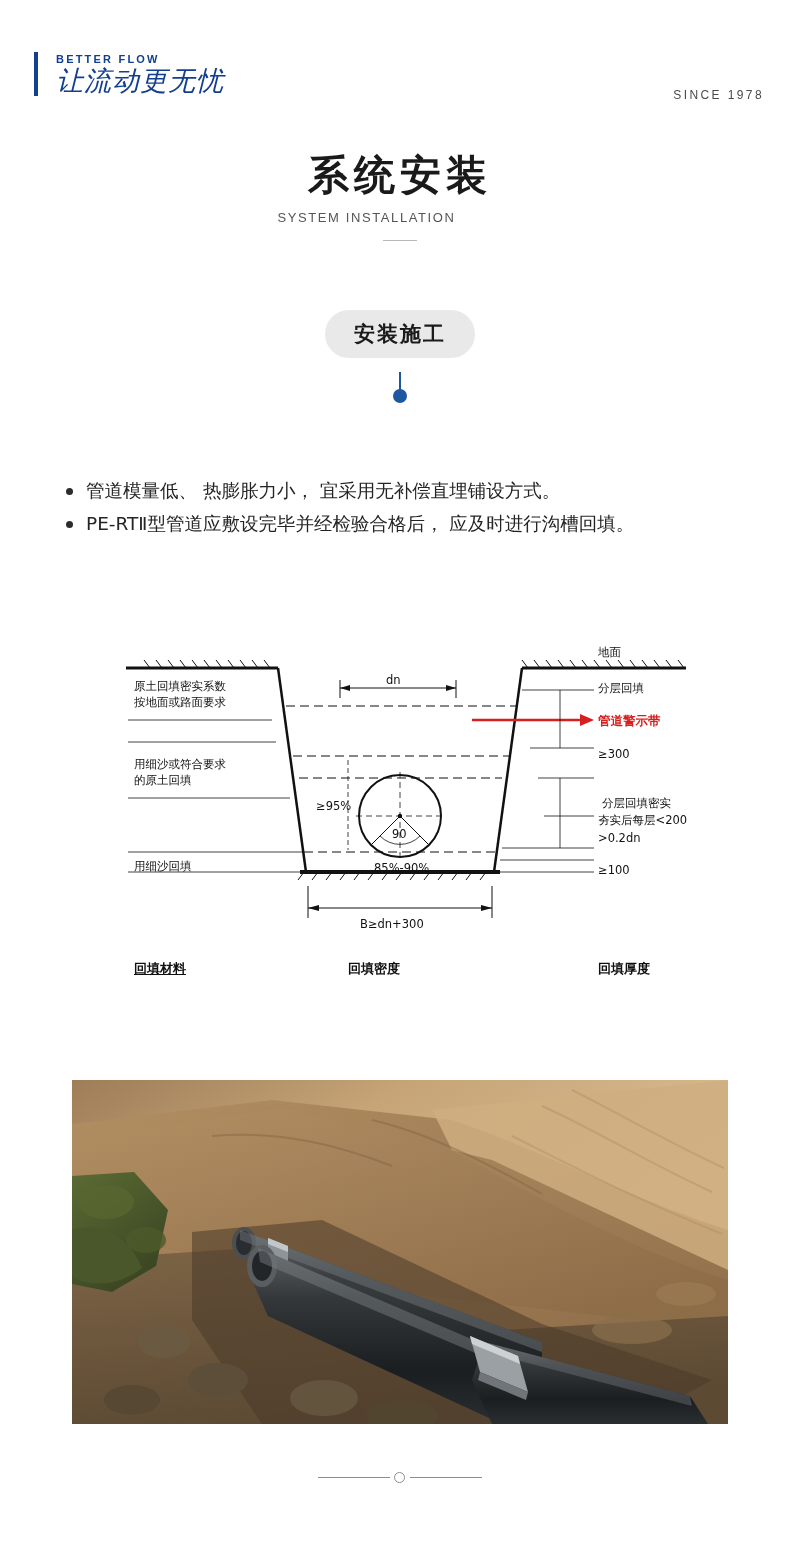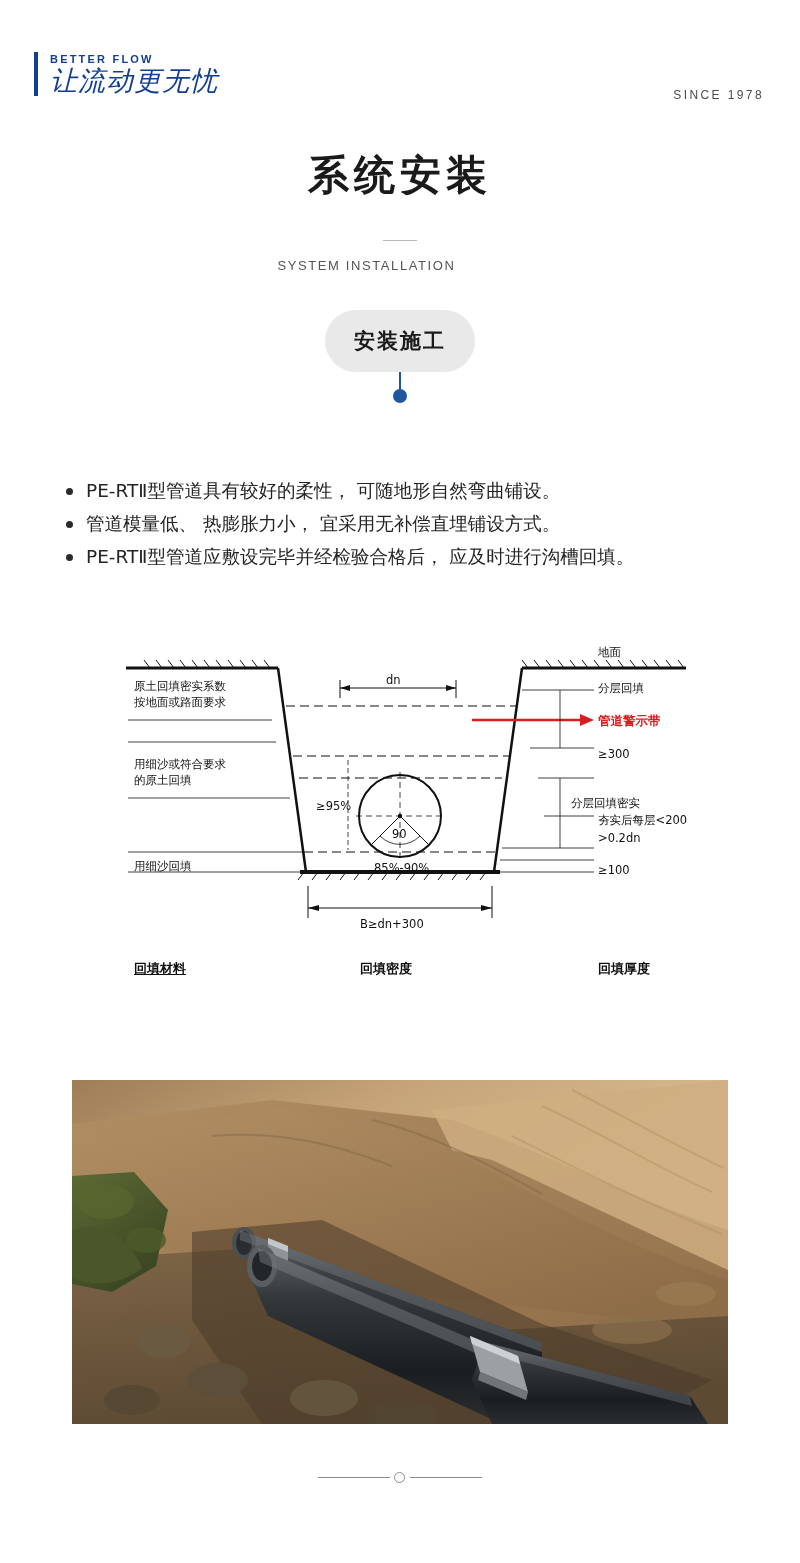--- a/index.html
+++ b/index.html
@@ -20,21 +20,21 @@
     top: 0; left: 0;
     width: 800px;
     height: 120px;
     display: flex;
     align-items: center;
   }
   .logo-block {
     position: absolute;
     left: 34px;
     top: 52px;
-    padding-left: 12px;
+    padding-left: 18px;
     border-left: 4px solid #123f8f;
   }
   .logo-en {
     font-size: 11px;
     letter-spacing: 2.2px;
     color: #123f8f;
     font-weight: bold;
     line-height: 14px;
   }
   .logo-cn {
@@ -68,38 +68,37 @@
     font-family: "DejaVu Sans", sans-serif;
   }
   .title-en {
     position: absolute;
     top: 210px;
     width: 733px;
     text-align: center;
     font-size: 13px;
     letter-spacing: 1.6px;
     color: #555;
-    margin-top: 48px;
   }
   .title-rule {
     position: absolute;
     top: 240px;
     left: 383px;
     width: 34px;
     height: 1px;
     background: #b8b8b8;
   }
 
   
   .badge {
     position: absolute;
     top: 310px;
     left: 325px;
     width: 150px;
-    height: 62px;
+    height: 48px;
     background: #e9e9e9;
     border-radius: 31px;
     display: flex;
     align-items: center;
     justify-content: center;
     font-size: 21px;
     font-weight: bold;
     letter-spacing: 2px;
     color: #1a1a1a;
     font-family: "DejaVu Sans", sans-serif;
@@ -227,24 +226,20 @@
 
 <div class="title-zh">系统安装</div>
 <div class="title-en">SYSTEM INSTALLATION</div>
 <div class="title-rule"></div>
 
 <div class="badge">安装施工</div>
 <div class="badge-stem"></div>
 <div class="badge-dot"></div>
 
 <div class="bullets">
-  <div class="bullet">
-    <span class="bullet-dot"></span>
-    <span>PE-RTⅡ型管道具有较好的柔性， 可随地形自然弯曲铺设。</span>
-  </div>
   <div class="bullet">
     <span class="bullet-dot"></span>
     <span>管道模量低、 热膨胀力小， 宜采用无补偿直埋铺设方式。</span>
   </div>
   <div class="bullet">
     <span class="bullet-dot"></span>
     <span>PE-RTⅡ型管道应敷设完毕并经检验合格后， 应及时进行沟槽回填。</span>
   </div>
 </div>
 
@@ -353,33 +348,33 @@
   <div class="dlabel" style="left:134px; top:58px;">原土回填密实系数</div>
   <div class="dlabel" style="left:134px; top:74px;">按地面或路面要求</div>
   <div class="dlabel" style="left:134px; top:136px;">用细沙或符合要求</div>
   <div class="dlabel" style="left:134px; top:152px;">的原土回填</div>
   <div class="dlabel" style="left:134px; top:238px;">用细沙回填</div>
 
   <div class="dlabel" style="left:598px; top:24px;">地面</div>
   <div class="dlabel" style="left:598px; top:60px;">分层回填</div>
   <div class="dlabel red" style="left:598px; top:92px;text-align:right;">管道警示带</div>
   <div class="dlabel" style="left:598px; top:126px;">≥300</div>
-  <div class="dlabel" style="left:571px; top:175px;">分层回填密实</div>
+  <div class="dlabel" style="left:602px; top:175px;">分层回填密实</div>
   <div class="dlabel" style="left:598px; top:192px;">夯实后每层&lt;200</div>
   <div class="dlabel" style="left:598px; top:210px;">&gt;0.2dn</div>
   <div class="dlabel" style="left:598px; top:242px;">≥100</div>
 
   <div class="dlabel" style="left:386px; top:52px;">dn</div>
   <div class="dlabel" style="left:316px; top:178px;">≥95%</div>
   <div class="dlabel" style="left:392px; top:206px;">90</div>
   <div class="dlabel" style="left:374px; top:240px;">85%-90%</div>
   <div class="dlabel" style="left:360px; top:296px;">B≥dn+300</div>
 
   <div class="dfoot" style="left:134px; top:340px;text-decoration:underline;">回填材料</div>
-  <div class="dfoot" style="left:360px; top:340px;">回填密度</div>
+  <div class="dfoot" style="left:348px; top:340px;">回填密度</div>
   <div class="dfoot" style="left:598px; top:340px;">回填厚度</div>
 </div>
 
 <div class="photo">
   <svg width="656" height="344" viewBox="0 0 656 344">
     <defs>
       <linearGradient id="soilTop" x1="0" y1="0" x2="1" y2="0.4">
         <stop offset="0%" stop-color="#9e7d58"></stop>
         <stop offset="45%" stop-color="#c6a477"></stop>
         <stop offset="100%" stop-color="#d9bd92"></stop>

